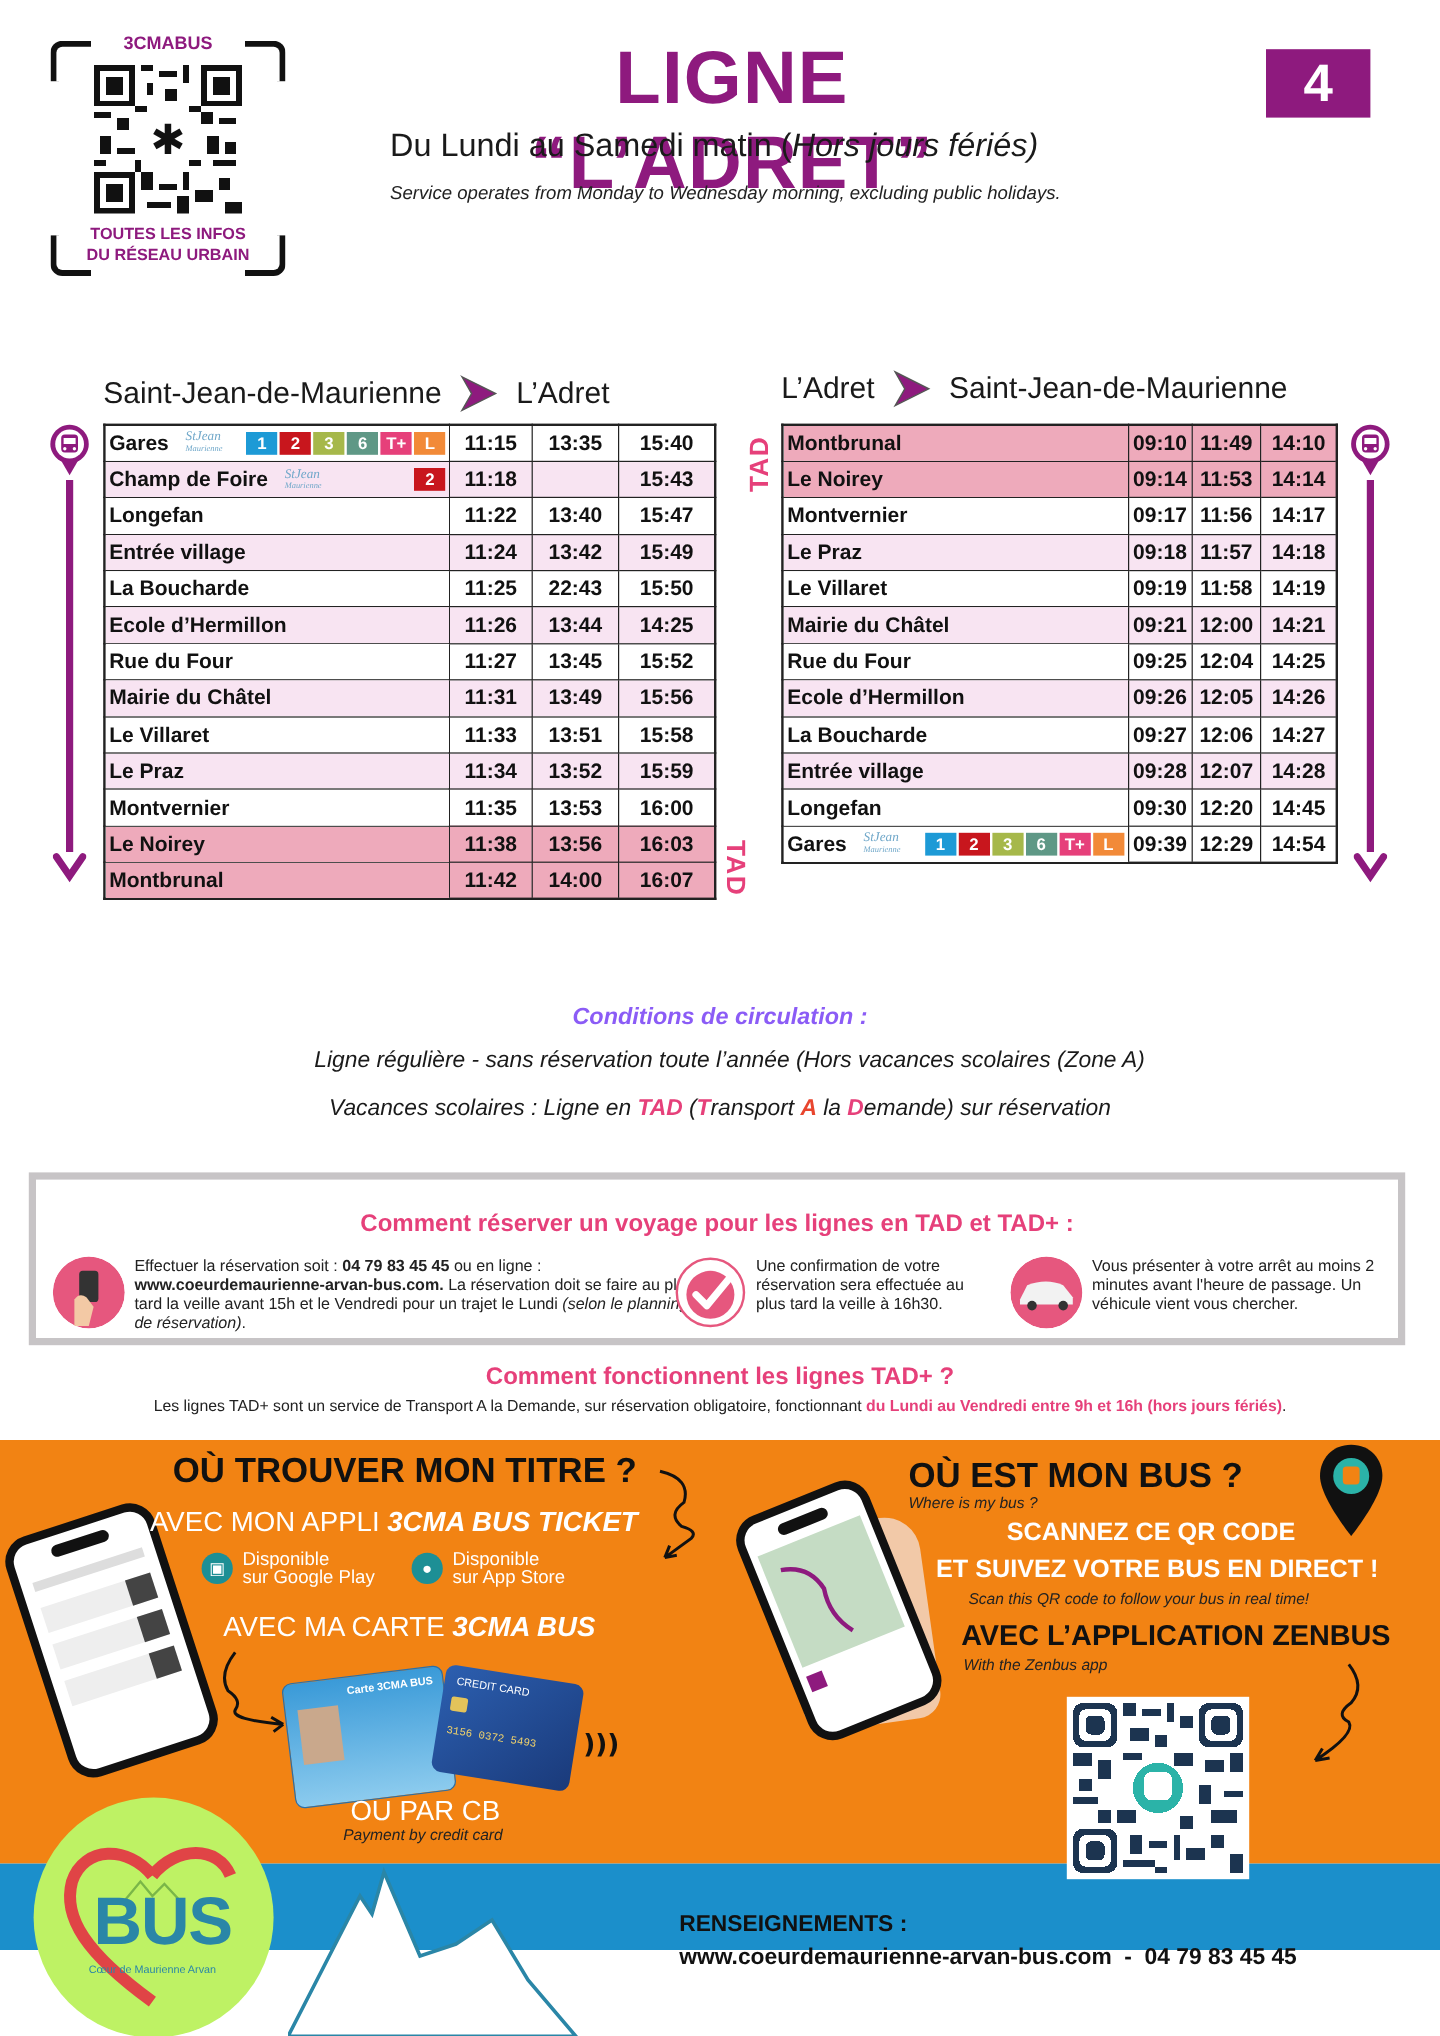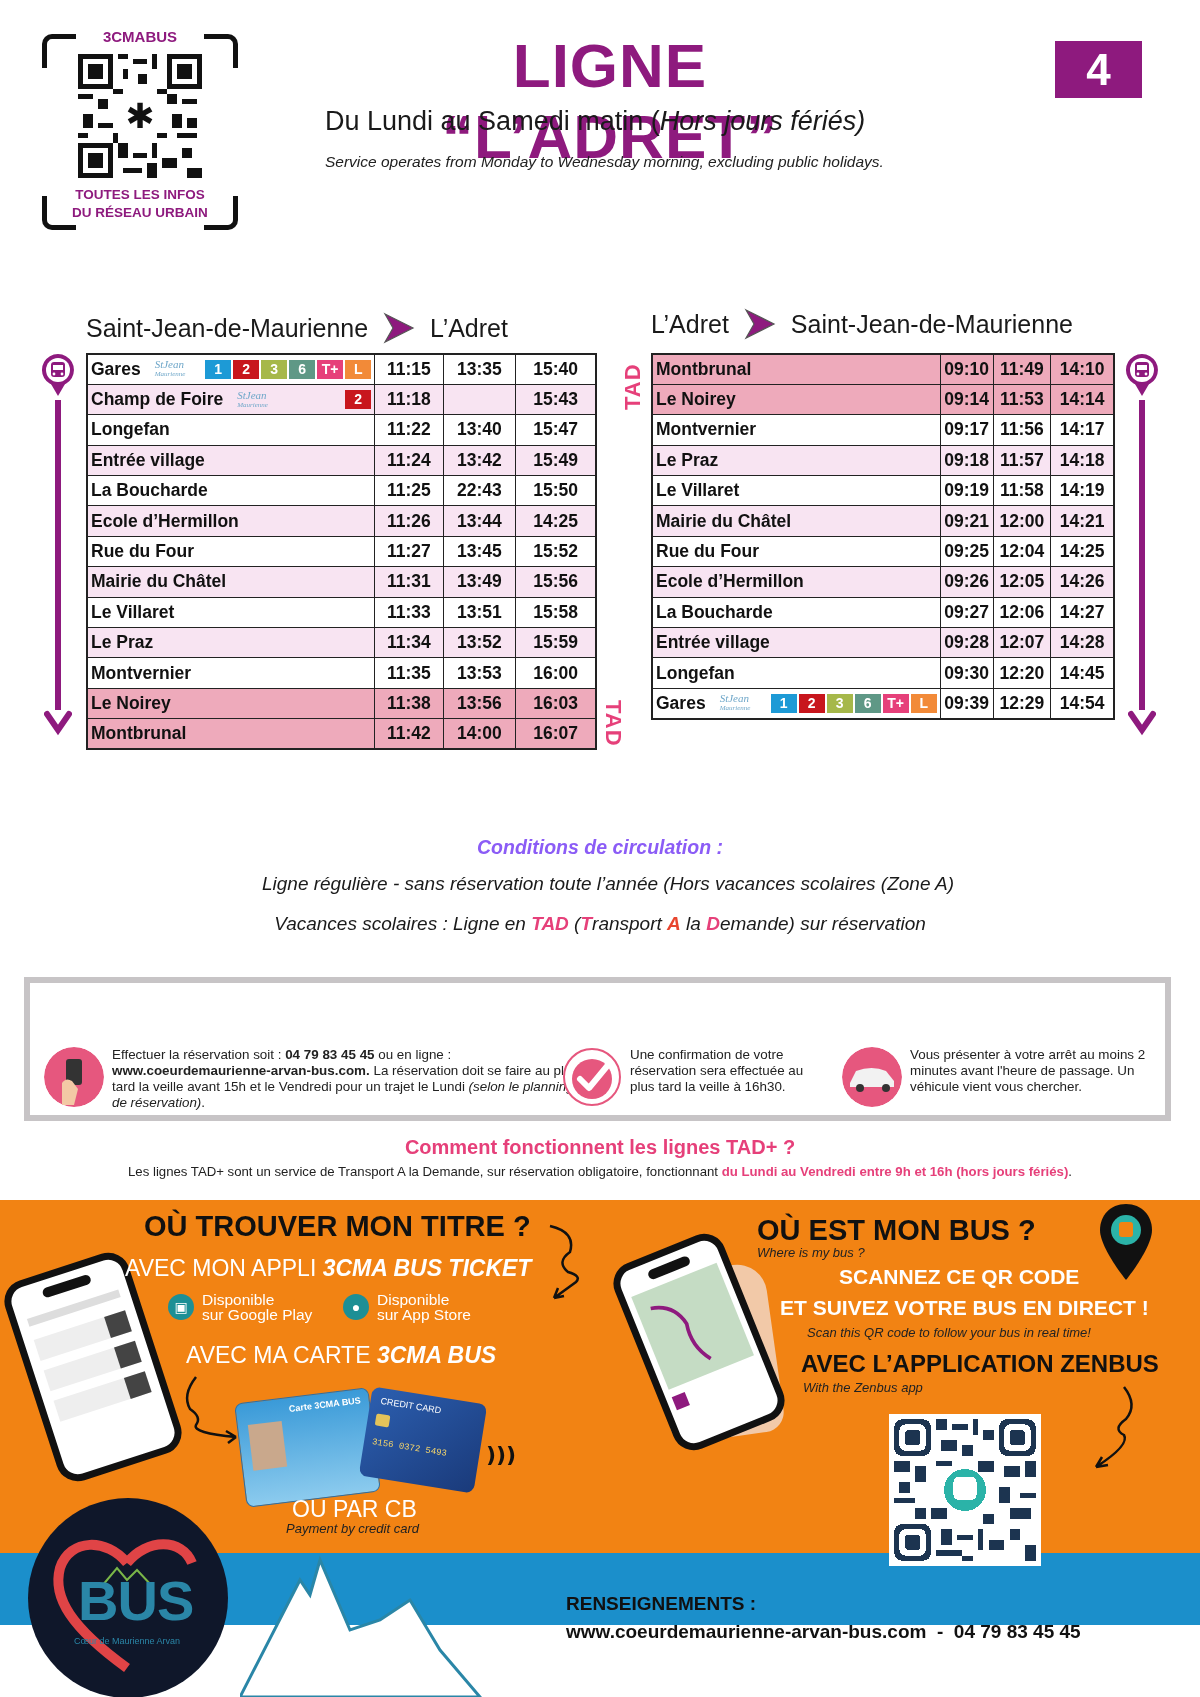--- a/index.html
+++ b/index.html
@@ -70,21 +70,21 @@
   .o-sub { font-family: "Liberation Sans", sans-serif; font-size: 23px; color: #fff; white-space: nowrap; }
   .o-sub b { font-style: italic; font-weight: bold; }
   .o-small { font-family: "Liberation Sans", sans-serif; font-style: italic; font-size: 13px; color: #222; white-space: nowrap; }
   .store { display: flex; align-items: center; gap: 8px; font-family: "Liberation Sans", sans-serif; font-size: 15.5px; line-height: 15px; color: #fff; }
   .store-ico { width: 26px; height: 26px; border-radius: 50%; background: #1d8f95; color: #fff; font-size: 14px; text-align: center; line-height: 26px; }
   .white-bold { font-family: "Liberation Sans", sans-serif; font-weight: bold; font-size: 21px; color: #fff; white-space: nowrap; }
   .phone { border: 7px solid #111; border-radius: 22px; background: #fff; }
   .card { border-radius: 8px; }
   .qr2 { left: 889px; top: 1414px; width: 152px; height: 152px; background: #fff; }
 
-  .logo-circle { left: 28px; top: 1498px; width: 200px; height: 200px; border-radius: 50%; background: #0f172a; }
+  .logo-circle { left: 28px; top: 1498px; width: 200px; height: 200px; border-radius: 50%; background: #bef264; }
   .logo-bus { position: absolute; left: 50px; top: 70px; font-family: "Liberation Sans", sans-serif; font-weight: bold; font-size: 56px; color: #2a86a7; letter-spacing: -1px; }
   .logo-sub { position: absolute; left: 46px; top: 138px; font-family: "Liberation Sans", sans-serif; font-size: 9px; color: #2a86a7; }
   .info { left: 566px; top: 1590px; font-family: "Liberation Sans", sans-serif; font-weight: bold; font-size: 19px; color: #111; line-height: 28px; }
 </style>
 </head>
 <body>
 
 <div class="abs qr-frame">
   <div class="qr-corner tl"></div>
   <div class="qr-corner tr"></div>
@@ -484,20 +484,21 @@
     <path d="M3 14 L14 30 L25 14" fill="none" stroke="#8e1a7e" stroke-width="6" stroke-linecap="round"></path>
   </svg>
 
 <div class="abs cond cond-title">Conditions de circulation :</div>
 <div class="abs cond cond-1">Ligne régulière  - sans réservation toute l’année (Hors vacances scolaires (Zone A)</div>
 <div class="abs cond cond-2">
   <span>Vacances scolaires : Ligne en </span><span class="pink">TAD</span><span> (</span><span class="pink">T</span><span>ransport </span><span class="pink" style="color:#e8452e">A</span><span> la </span><span class="pink">D</span><span>emande) sur réservation</span>
 </div>
 
 <div class="abs resa-box">
+  <div class="resa-title">Comment réserver un voyage pour les lignes en TAD et TAD+  :</div>
 
   <div class="resa-item" style="left:14px; width:540px;">
     <svg class="resa-ico" viewBox="0 0 60 60">
       <circle cx="30" cy="30" r="30" fill="#e6577e"></circle>
       <rect x="22" y="12" width="16" height="26" rx="3" fill="#333"></rect>
       <path d="M18 58 L18 36 Q22 30 28 34 L34 42 L30 58 Z" fill="#f3c9a5"></path>
     </svg>
     <div class="resa-text">
       <span>Effectuer la réservation soit : </span><b>04 79 83 45 45</b><span> ou en ligne : </span><br>
       <b>www.coeurdemaurienne-arvan-bus.com.</b><span> La réservation doit se faire au plus tard la veille avant 15h et le Vendredi pour un trajet le Lundi </span><i>(selon le planning de réservation)</i><span>.</span>

